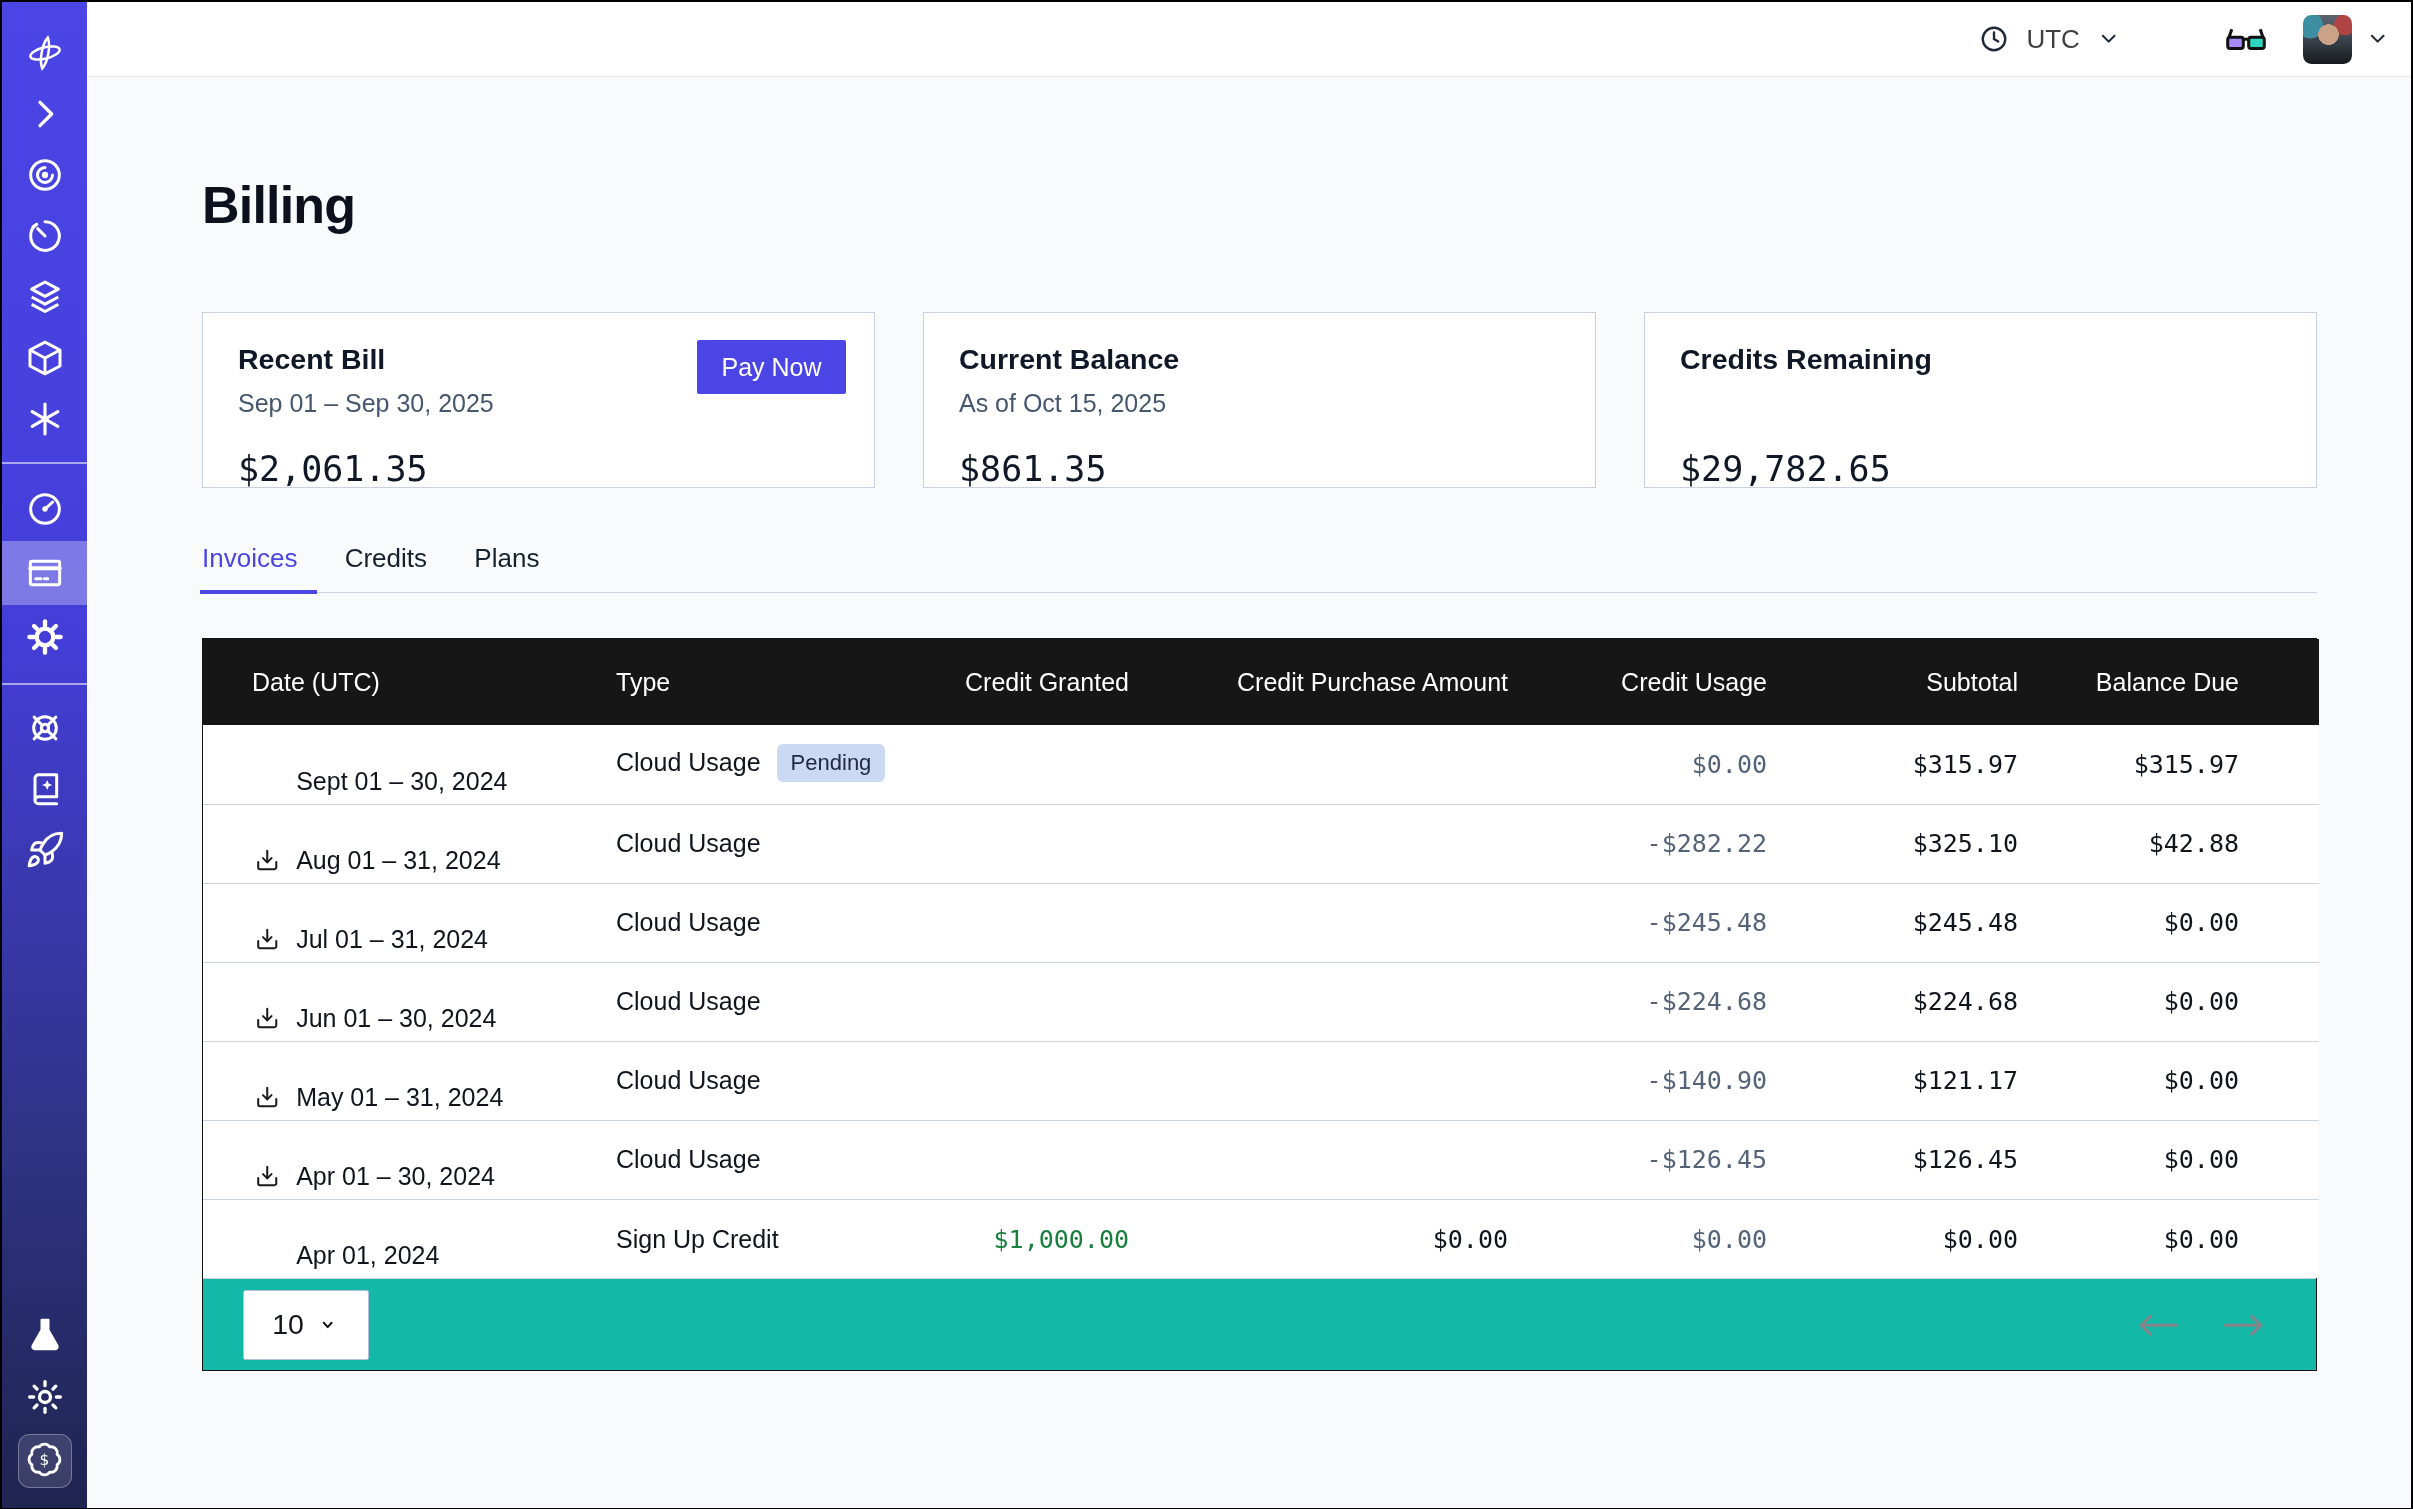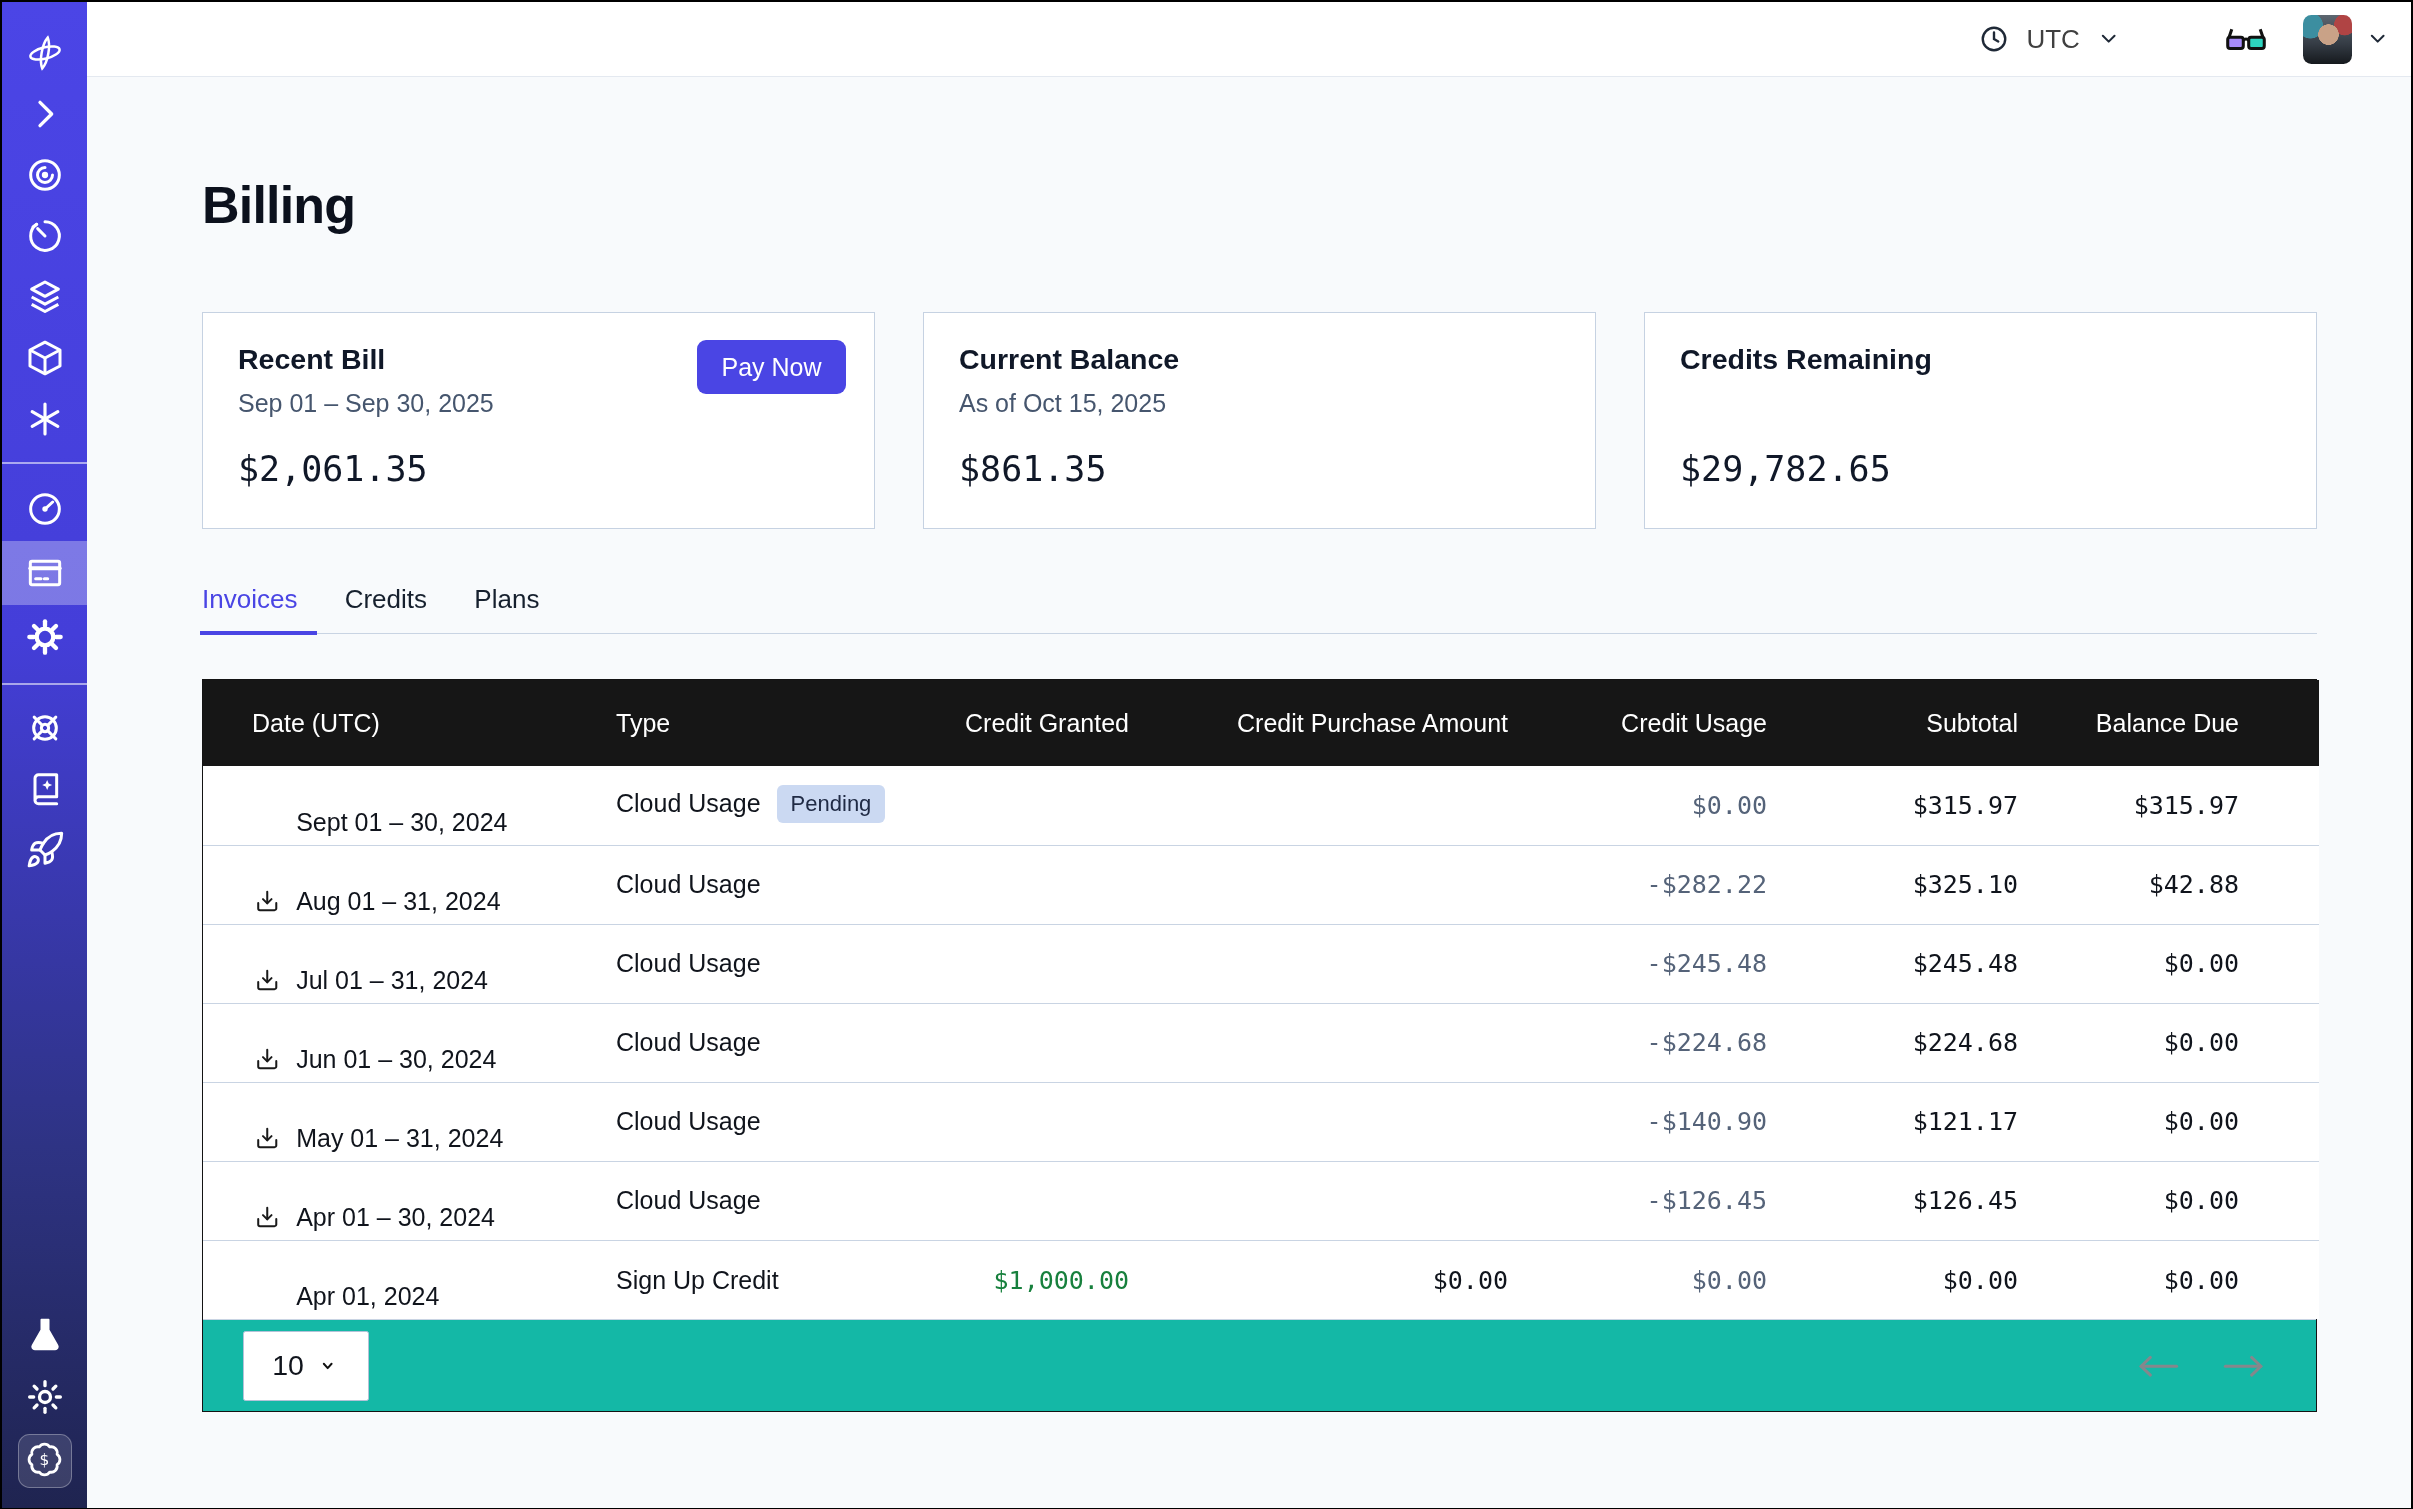--- a/index.html
+++ b/index.html
@@ -49,25 +49,25 @@
       radial-gradient(circle at 15% 22%, #3c8ea0 0 22%, rgba(0,0,0,0) 23%),
       radial-gradient(circle at 85% 20%, #b04444 0 18%, rgba(0,0,0,0) 19%),
       linear-gradient(180deg,#5d6670 0%, #343b44 60%, #15191d 100%);
   }
 
   
   .main { position:absolute; left:85px; top:77px; right:0; bottom:0; background:#f8fafc; padding:0 94px 0 115px; }
   .page-title { margin:94px 0 0 0; font-size:52px; line-height:64px; font-weight:600; color:#0c111d; letter-spacing:-0.8px; }
 
   .cards { display:flex; gap:48px; margin-top:75px; }
-  .card { flex:1; height:217px; background:#fff; border:1.7px solid #c6d2e2; padding:30px 35px; position:relative; }
+  .card { flex:1; height:176px; background:#fff; border:1.7px solid #c6d2e2; padding:30px 35px; position:relative; }
   .card-title { font-size:28.5px; font-weight:600; color:#101828; }
   .card-subtitle { font-size:25px; color:#46566e; margin-top:13.4px; min-height:30px; }
   .card-amount { font-family:"DejaVu Sans Mono", monospace; font-size:35px; color:#101828; margin-top:30px; }
-  .pay-now-button { position:absolute; top:27px; right:28.5px; background:#4a45e4; color:#fff; font-size:25px; padding:12.6px 24px; border:none; border-radius:9px; cursor:pointer; font-family:"Liberation Sans",sans-serif; }
+  .pay-now-button { position:absolute; top:27px; right:28.5px; background:#4a45e4; color:#fff; font-size:25px; padding:12.6px 24px; border:none; border-radius:2px; cursor:pointer; font-family:"Liberation Sans",sans-serif; }
 
   .tabs { display:flex; gap:44px; margin-top:55px; border-bottom:1.7px solid #c9d4e3; }
   .tab { font-size:26px; font-weight:500; color:#16202e; padding:0 3.3px 18.4px 0; position:relative; cursor:pointer; }
   .tab.active { color:#4a45e4; }
   .tab.active::after { content:""; position:absolute; left:-1.7px; right:-16.7px; bottom:-1.7px; height:4.2px; background:#4a45e4; }
 
   
   .table-wrap { margin-top:45px; border:1.7px solid #131313; background:#fff; }
   table { width:100%; border-collapse:collapse; table-layout:fixed; }
   thead th { background:#161616; color:#fff; font-size:25px; font-weight:500; height:86px; }

